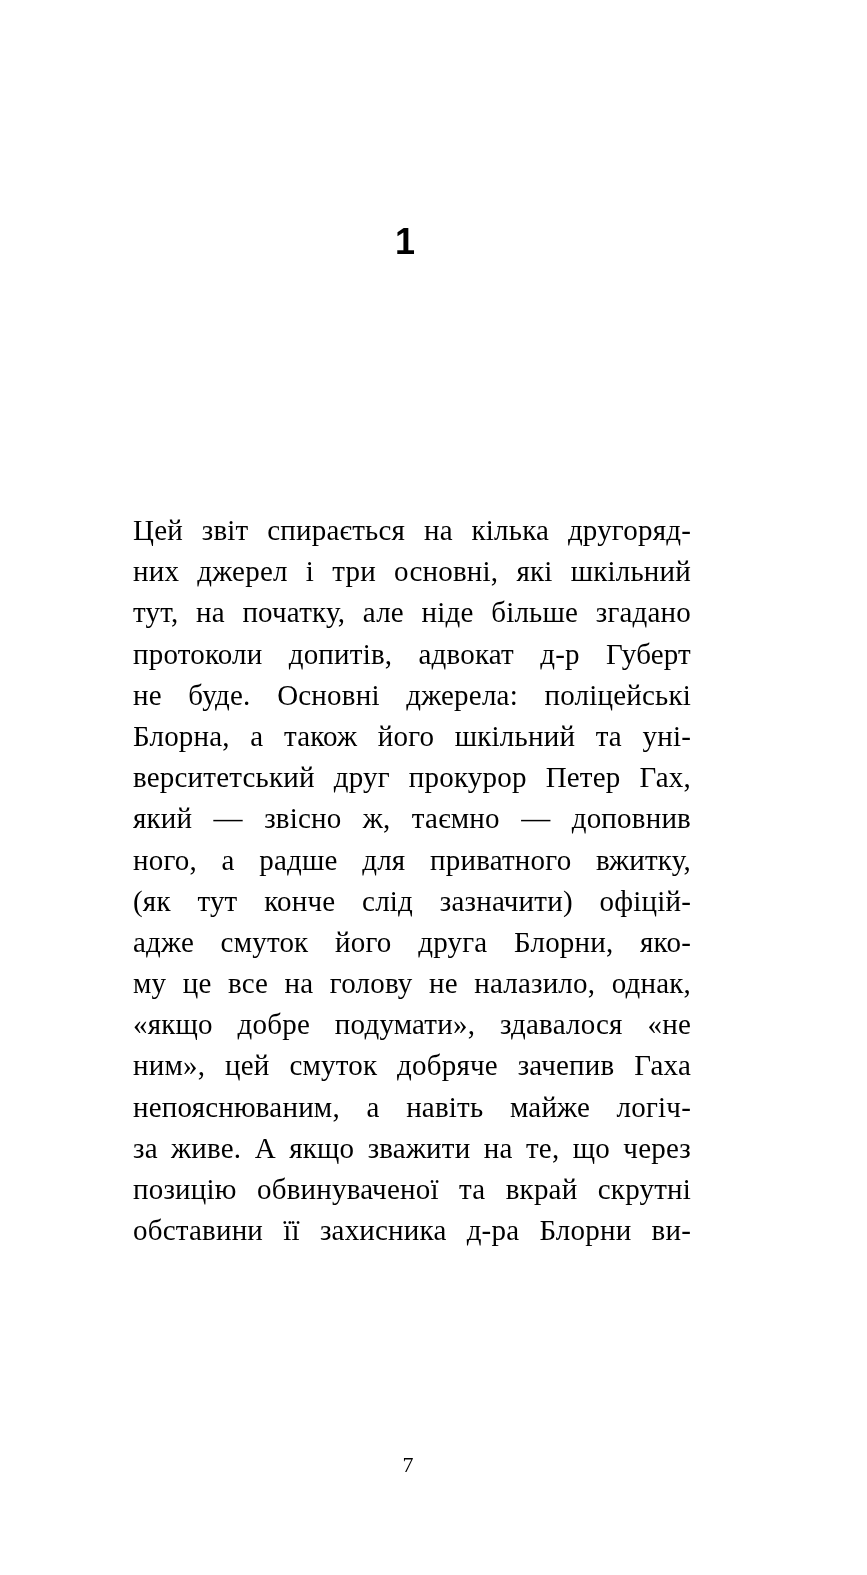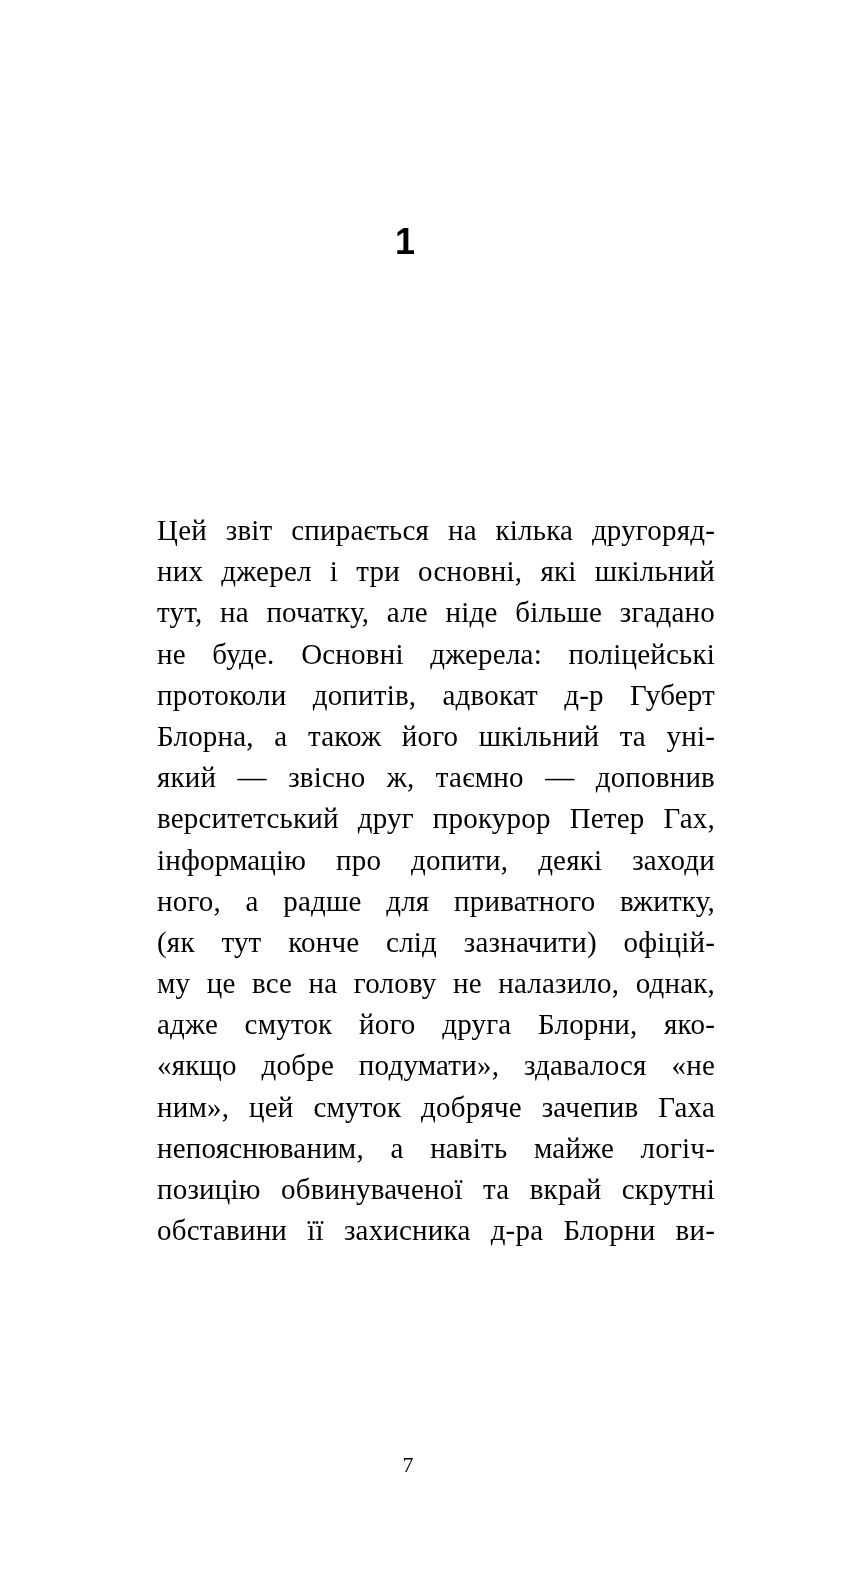--- a/index.html
+++ b/index.html
@@ -27,21 +27,20 @@
     }
     .body-text {
       position: absolute;
       left: 133px;
       top: 510px;
       width: 558px;
       font-family: "Liberation Serif", "DejaVu Serif", serif;
       font-size: 29px;
       line-height: 41.2px;
       letter-spacing: 0.2px;
-      margin-left: 24px;
     }
     .line {
       display: block;
       white-space: nowrap;
       text-align: justify;
       text-align-last: justify;
       height: 41.2px;
     }
     .line.last {
       text-align-last: justify;
@@ -59,30 +58,30 @@
   </style>
 </head>
 <body>
 
 <div class="chapter-number">1</div>
 
 <div class="body-text">
   <span class="line">Цей звіт спирається на кілька другоряд-</span>
   <span class="line">них джерел і три основні, які шкільний</span>
   <span class="line">тут, на початку, але ніде більше згадано</span>
+  <span class="line">протоколи допитів, адвокат д-р Губерт</span>
   <span class="line">не буде. Основні джерела: поліцейські</span>
-  <span class="line">протоколи допитів, адвокат д-р Губерт</span>
   <span class="line">Блорна, а також його шкільний та уні-</span>
+  <span class="line">верситетський друг прокурор Петер Гах,</span>
   <span class="line">який — звісно ж, таємно — доповнив</span>
-  <span class="line">верситетський друг прокурор Петер Гах,</span>
-  <span class="line">інформацію про допити, деякі заходи</span>
   <span class="line">ного, а радше для приватного вжитку,</span>
   <span class="line">(як тут конче слід зазначити) офіцій-</span>
+  <span class="line">адже смуток його друга Блорни, яко-</span>
   <span class="line">му це все на голову не налазило, однак,</span>
-  <span class="line">адже смуток його друга Блорни, яко-</span>
   <span class="line">«якщо добре подумати», здавалося «не</span>
   <span class="line">ним», цей смуток добряче зачепив Гаха</span>
   <span class="line">непояснюваним, а навіть майже логіч-</span>
+  <span class="line">за живе. А якщо зважити на те, що через</span>
   <span class="line">позицію обвинуваченої та вкрай скрутні</span>
   <span class="line last">обставини її захисника д-ра Блорни ви-</span>
 </div>
 
 <div class="page-number">7</div>
 
 </body></html>

